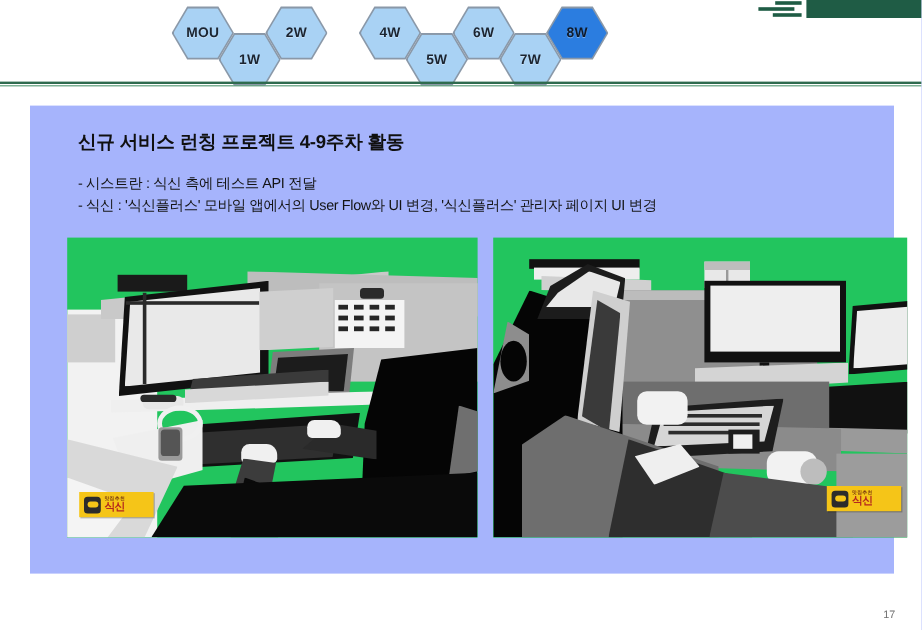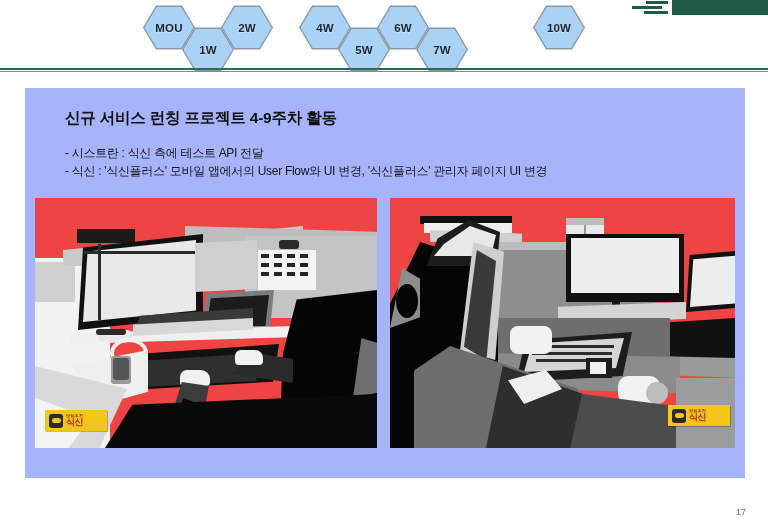--- a/index.html
+++ b/index.html
@@ -57,21 +57,21 @@
   .bullet-line{
     position:absolute;left:40px;
     font-size:12px;font-weight:normal;color:#141414;letter-spacing:-.3px;
     white-space:nowrap;
   }
   #bullet-1{top:57px;}
   #bullet-2{top:75px;}
 
   
   .photo{
-    position:absolute;top:110px;height:250px;background:#ef4444;overflow:hidden;
+    position:absolute;top:110px;height:250px;background:#22c55e;overflow:hidden;margin-left:21px;
   }
   #photo-left{left:10px;width:342px;}
   #photo-right{left:365px;width:345px;}
 
   .sh{position:absolute;}
 
   
   .watermark{
     position:absolute;width:62px;height:21px;background:#f5c518;
     display:flex;align-items:center;gap:3px;padding-left:4px;box-sizing:border-box;
@@ -132,23 +132,23 @@
     <div class="hex row-up" style="left: 377px;">
       <div class="hex-inner">
         <span class="hex-label">6W</span>
       </div>
     </div>
     <div class="hex row-dn" style="left: 416px;">
       <div class="hex-inner">
         <span class="hex-label">7W</span>
       </div>
     </div>
-    <div class="hex row-up" style="left: 533px;">
-      <div class="hex-inner">
-        <span class="hex-label">10W</span>
+    <div class="hex row-up active" style="left: 455px;">
+      <div class="hex-inner">
+        <span class="hex-label">8W</span>
       </div>
     </div>
   </div>
 
 <div id="divider-top"></div>
 <div id="divider-bot"></div>
 
 <div id="content-panel">
 
   <div id="slide-title">신규 서비스 런칭 프로젝트 4-9주차 활동</div>

